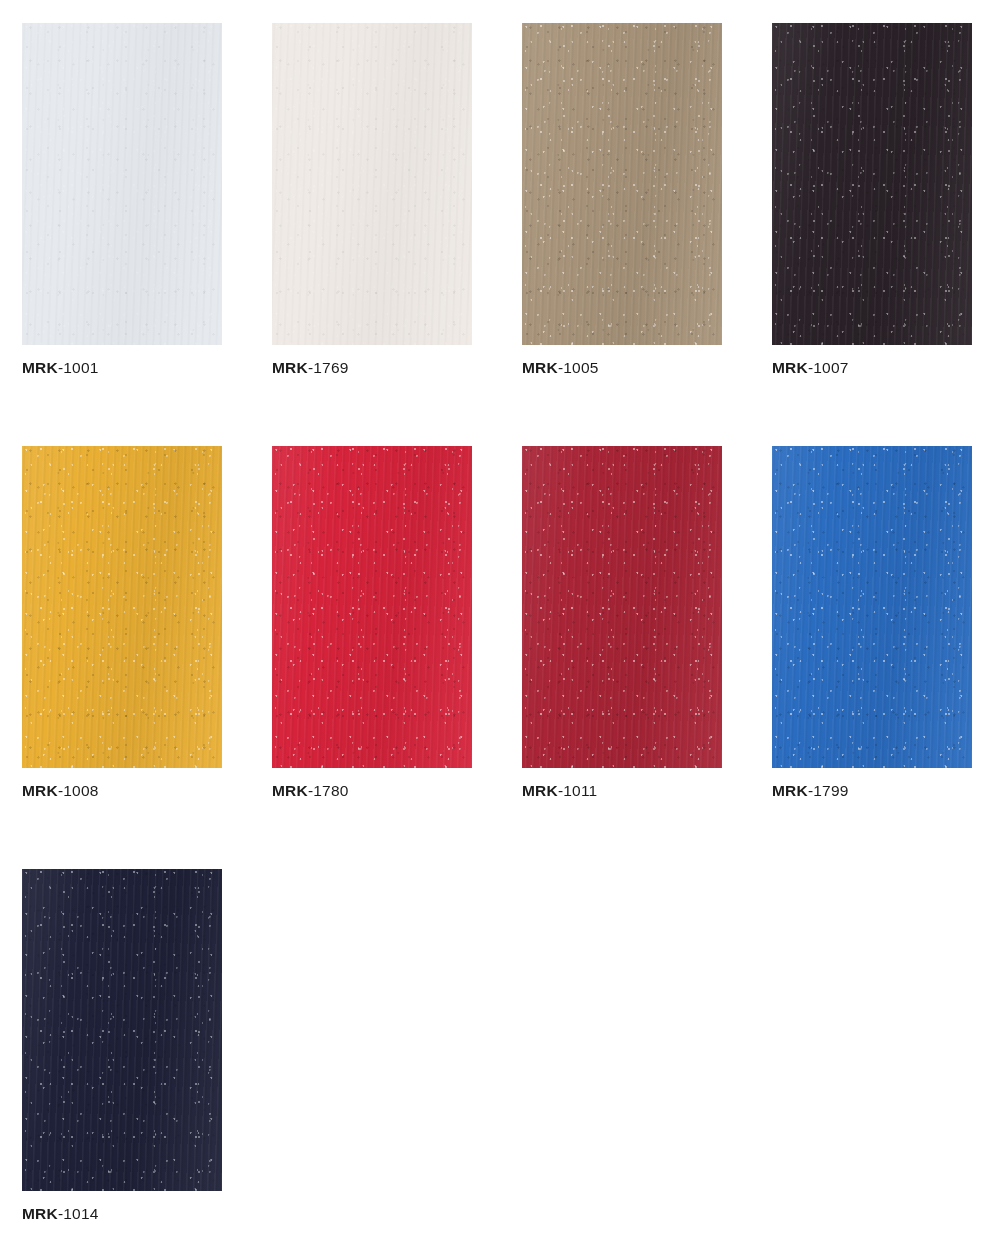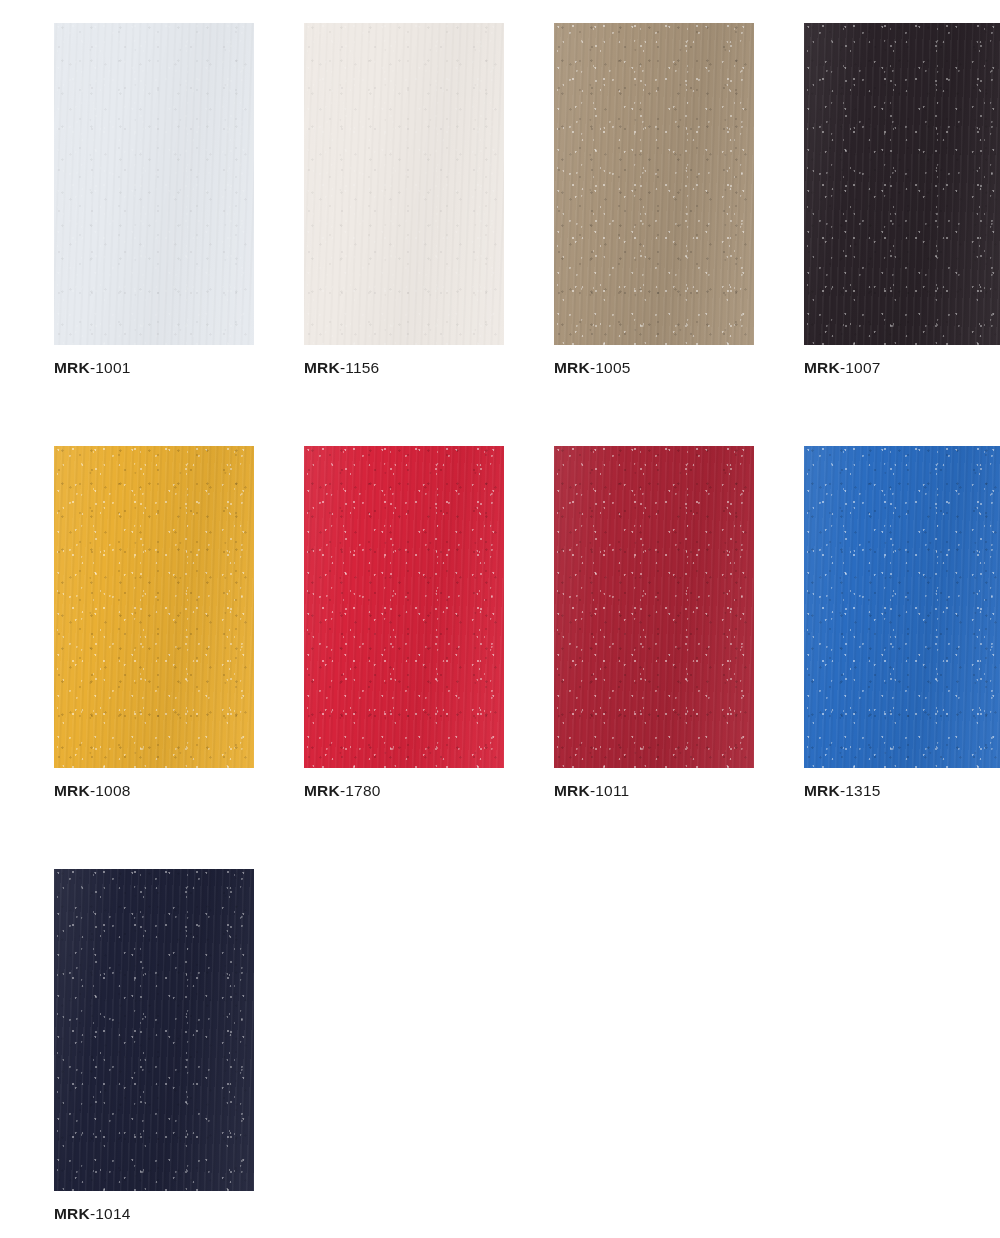--- a/index.html
+++ b/index.html
@@ -14,21 +14,20 @@
     font-family: "Liberation Sans", sans-serif;
     -webkit-font-smoothing: antialiased;
     overflow: hidden;
   }
 
   #swatch-sheet {
     position: relative;
     width: 832px;
     height: 1238px;
     background: #ffffff;
-    margin-left: 32px;
   }
 
   .swatch-grid {
     position: absolute;
     left: 22px;
     top: 23px;
     width: 956px;
     display: grid;
     grid-template-columns: 200px 200px 200px 200px;
     column-gap: 50px;
@@ -140,21 +139,21 @@
           <div class="tex-c"></div>
         </div>
         <div class="swatch-label"><span class="pfx">MRK</span><span class="num">-</span><span class="num">1001</span></div>
       </div>
       <div class="swatch-cell">
         <div class="swatch-chip light" style="background-color: rgb(239, 234, 229);">
           <div class="tex-a"></div>
           <div class="tex-b"></div>
           <div class="tex-c"></div>
         </div>
-        <div class="swatch-label"><span class="pfx">MRK</span><span class="num">-</span><span class="num">1156</span></div>
+        <div class="swatch-label"><span class="pfx">MRK</span><span class="num">-</span><span class="num">1769</span></div>
       </div>
       <div class="swatch-cell">
         <div class="swatch-chip" style="background-color: rgb(168, 148, 122);">
           <div class="tex-a"></div>
           <div class="tex-b"></div>
           <div class="tex-c"></div>
         </div>
         <div class="swatch-label"><span class="pfx">MRK</span><span class="num">-</span><span class="num">1005</span></div>
       </div>
       <div class="swatch-cell">
@@ -188,21 +187,21 @@
           <div class="tex-c"></div>
         </div>
         <div class="swatch-label"><span class="pfx">MRK</span><span class="num">-</span><span class="num">1011</span></div>
       </div>
       <div class="swatch-cell">
         <div class="swatch-chip" style="background-color: rgb(42, 108, 192);">
           <div class="tex-a"></div>
           <div class="tex-b"></div>
           <div class="tex-c"></div>
         </div>
-        <div class="swatch-label"><span class="pfx">MRK</span><span class="num">-</span><span class="num">1315</span></div>
+        <div class="swatch-label"><span class="pfx">MRK</span><span class="num">-</span><span class="num">1799</span></div>
       </div>
       <div class="swatch-cell">
         <div class="swatch-chip dark" style="background-color: rgb(30, 33, 56);">
           <div class="tex-a"></div>
           <div class="tex-b"></div>
           <div class="tex-c"></div>
         </div>
         <div class="swatch-label"><span class="pfx">MRK</span><span class="num">-</span><span class="num">1014</span></div>
       </div>
     </div>

